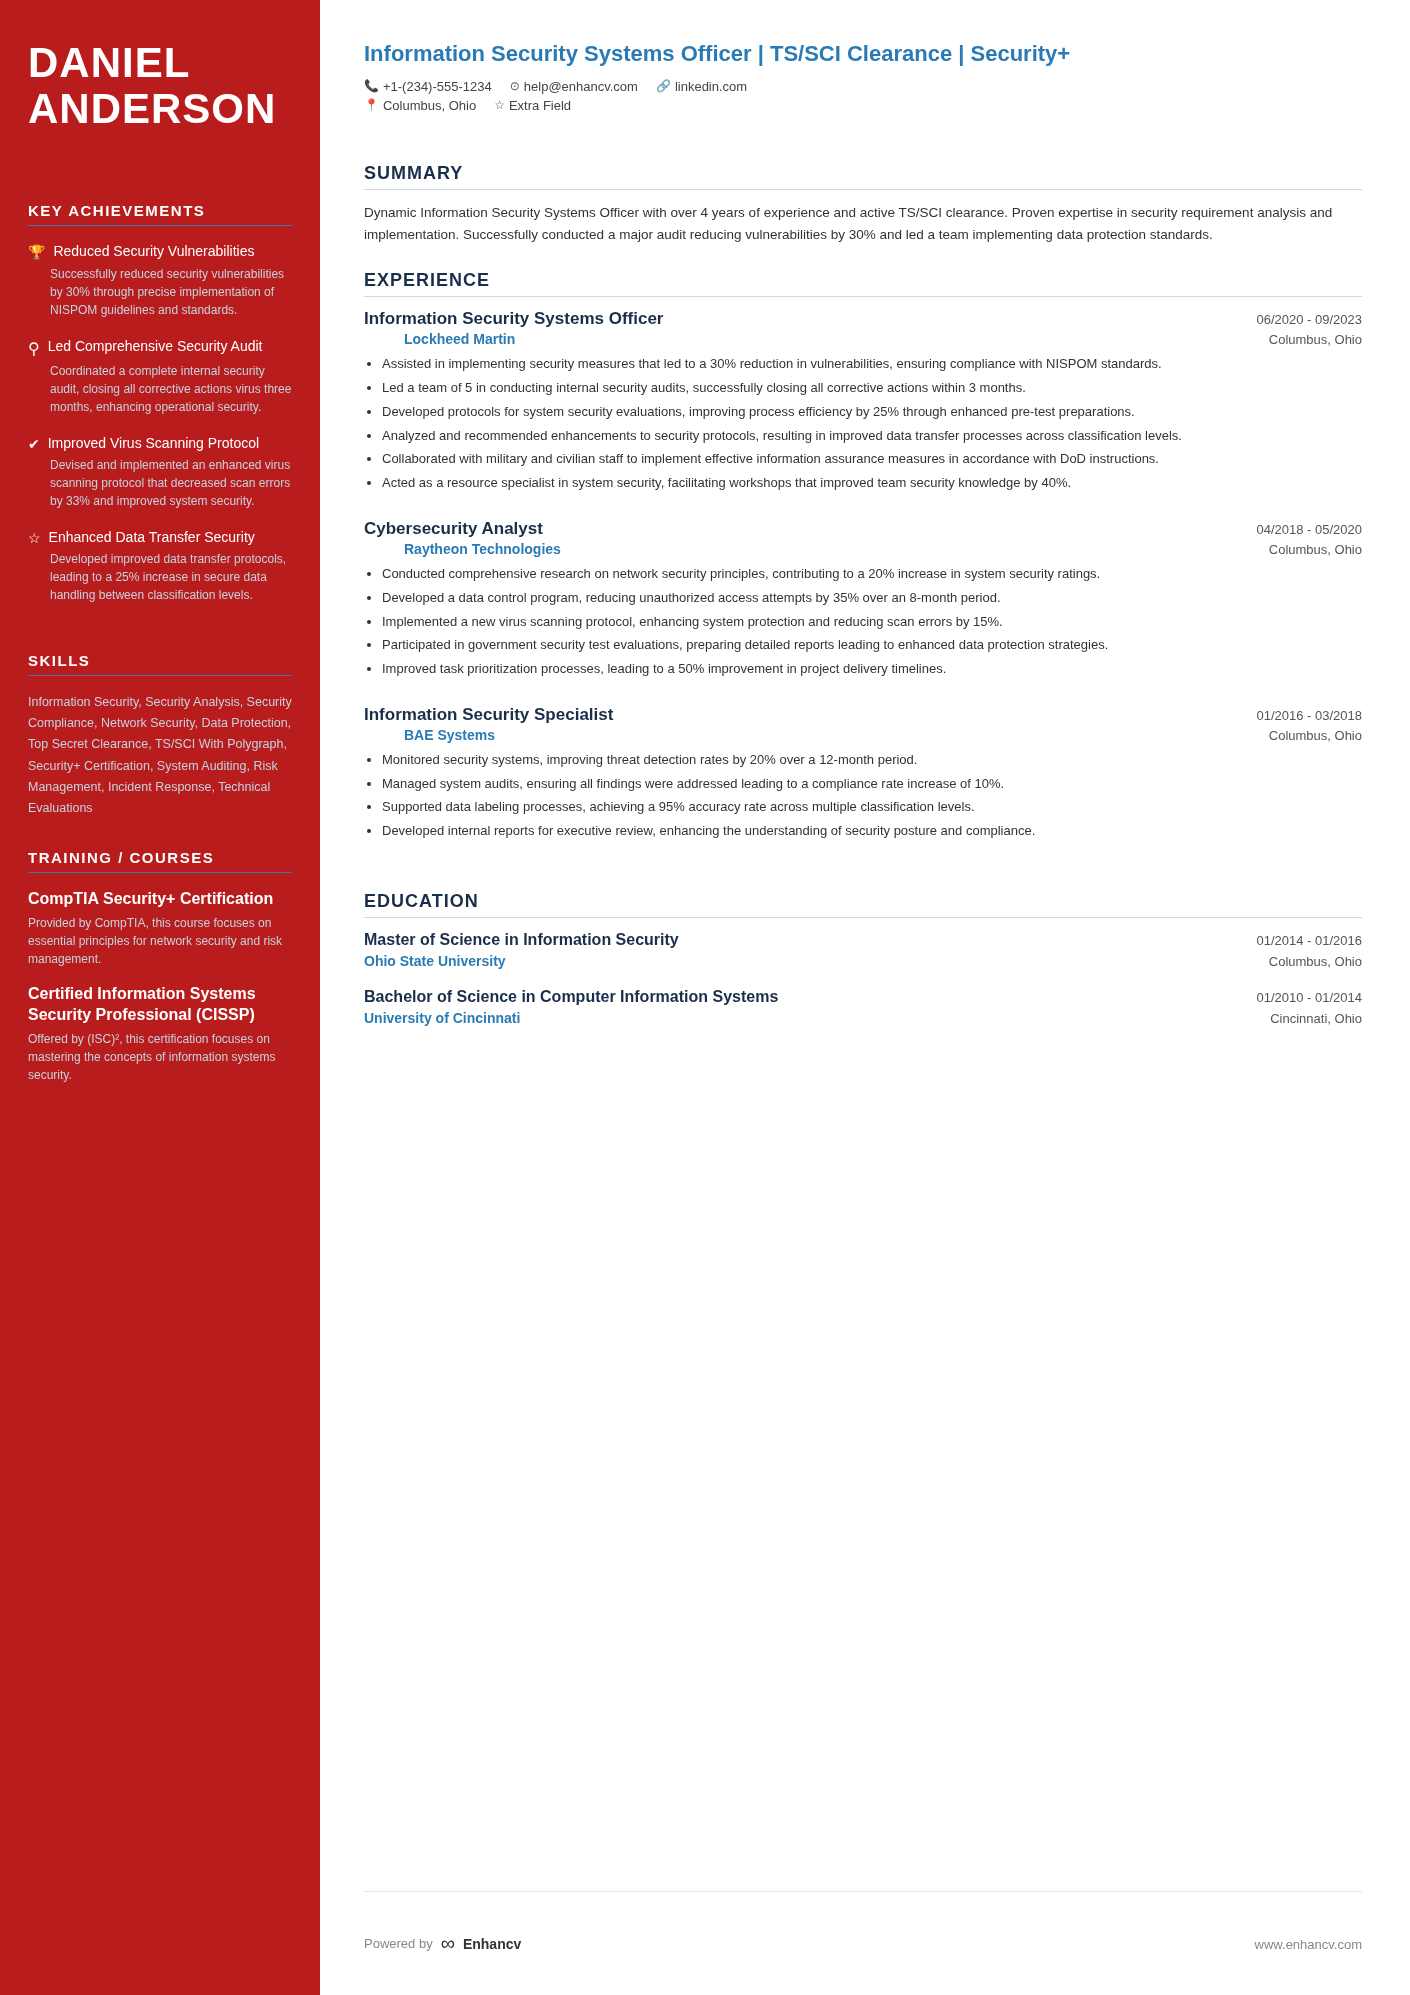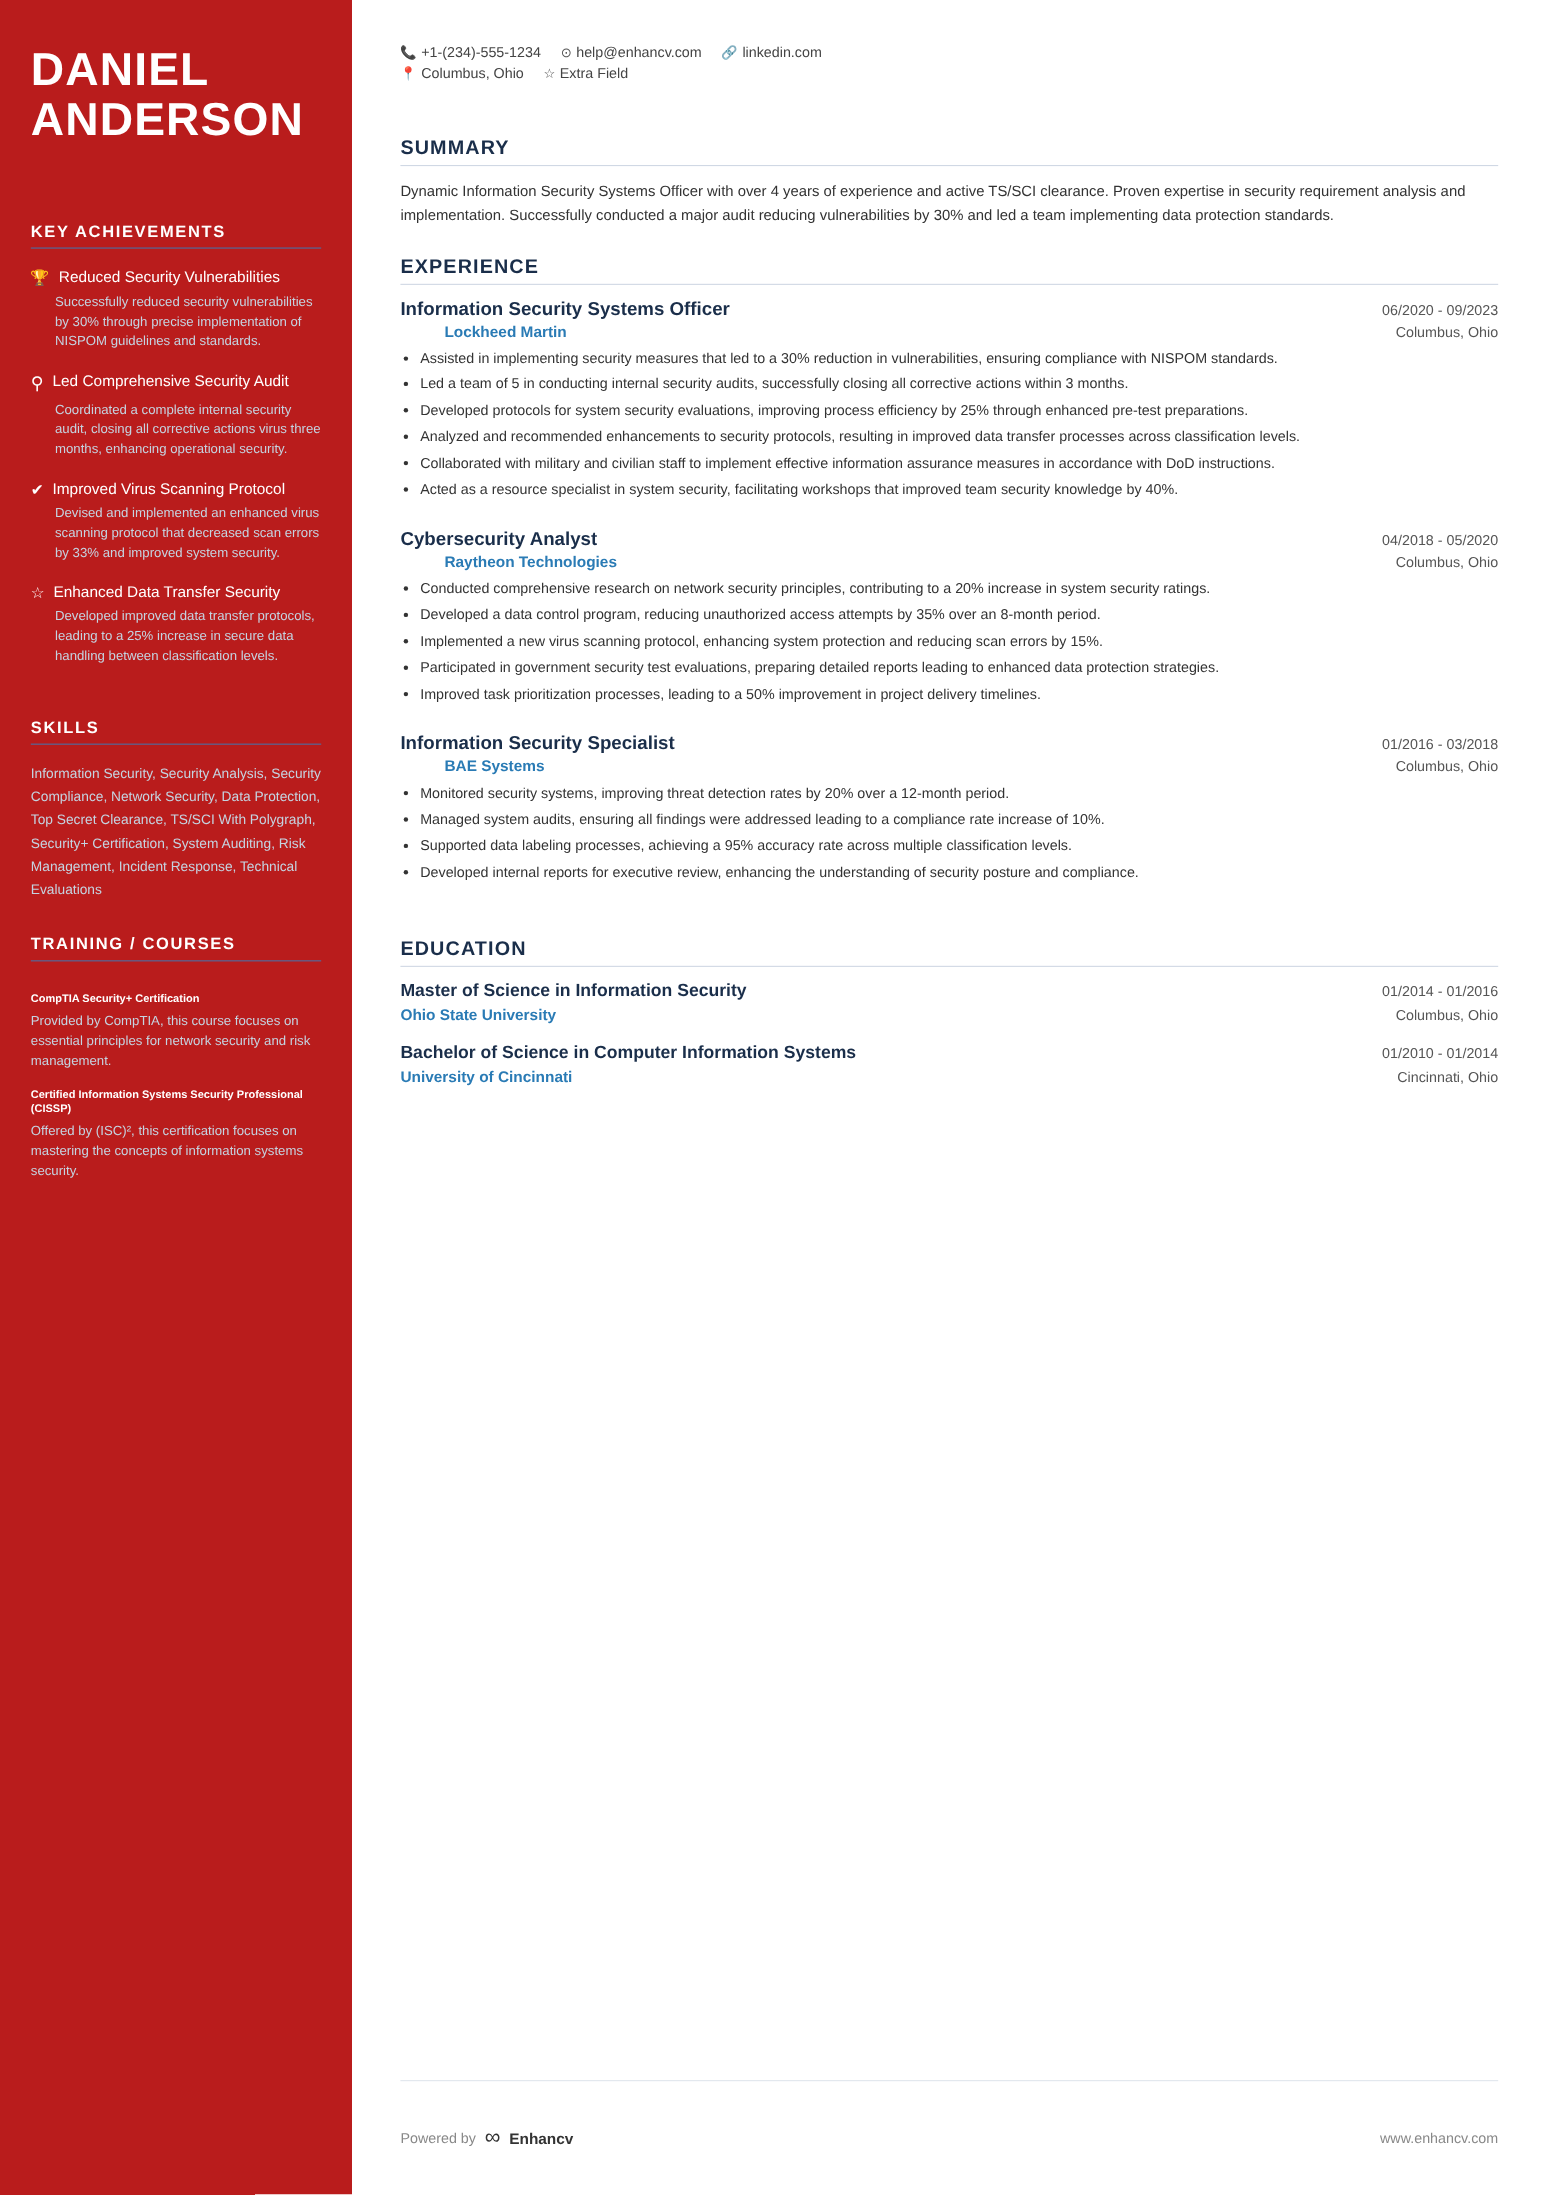--- a/index.html
+++ b/index.html
@@ -79,26 +79,25 @@
     }
     .skills-text {
       font-size: 12.5px;
       color: #c5d3e0;
       line-height: 1.7;
     }
     .training-item {
       margin-bottom: 16px;
     }
     .training-title {
-      font-size: 10px;
+      font-size: 16px;
       font-weight: 700;
       color: #fff;
       line-height: 1.3;
       margin-bottom: 4px;
-      margin-top: 12px;
     }
     .training-desc {
       font-size: 12px;
       color: #c5d3e0;
       line-height: 1.5;
     }
 
     
     .main {
       flex: 1;
@@ -295,20 +294,21 @@
       </div>
       <div class="training-item">
         <div class="training-title">Certified Information Systems Security Professional (CISSP)</div>
         <div class="training-desc">Offered by (ISC)², this certification focuses on mastering the concepts of information systems security.</div>
       </div>
     </div>
   </div>
 
   <div class="main">
     <div class="main-header">
+      <div class="main-title">Information Security Systems Officer | TS/SCI Clearance | Security+</div>
       <div class="contact-row">
         <div class="contact-item">
           <span class="contact-icon">📞</span>
           <span>+1-(234)-555-1234</span>
         </div>
         <div class="contact-item">
           <span class="contact-icon">⊙</span>
           <span>help@enhancv.com</span>
         </div>
         <div class="contact-item">

